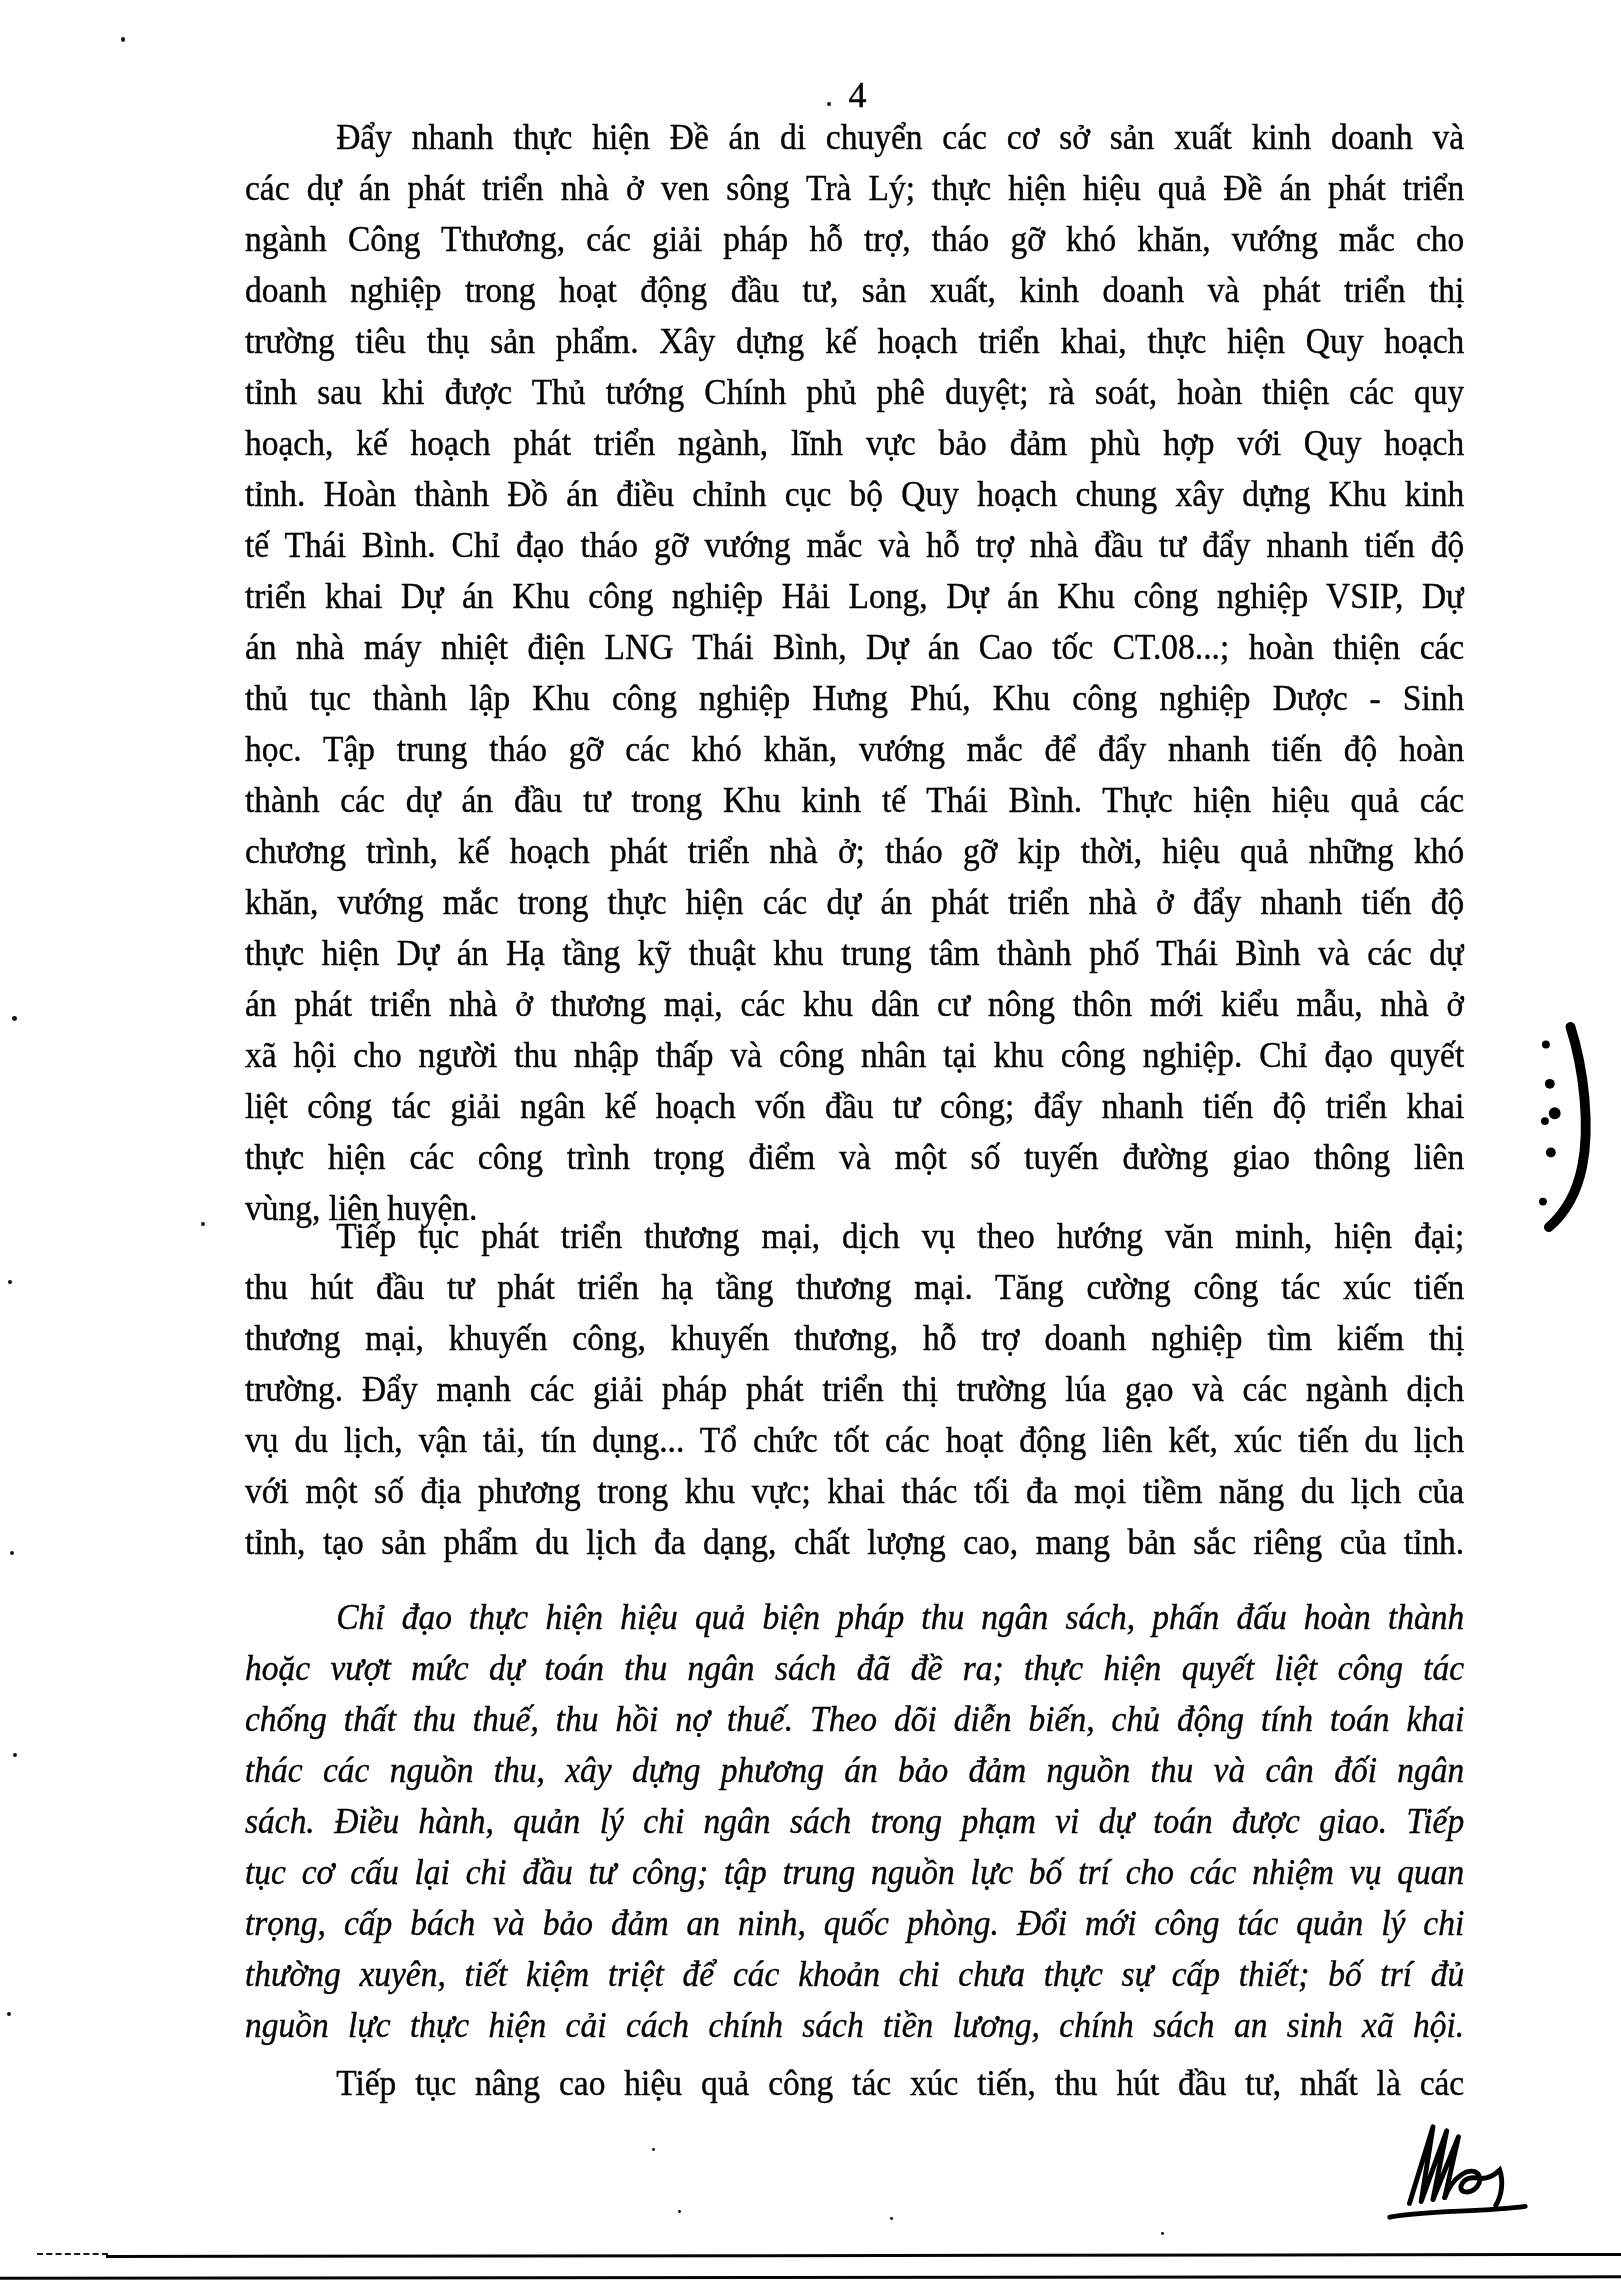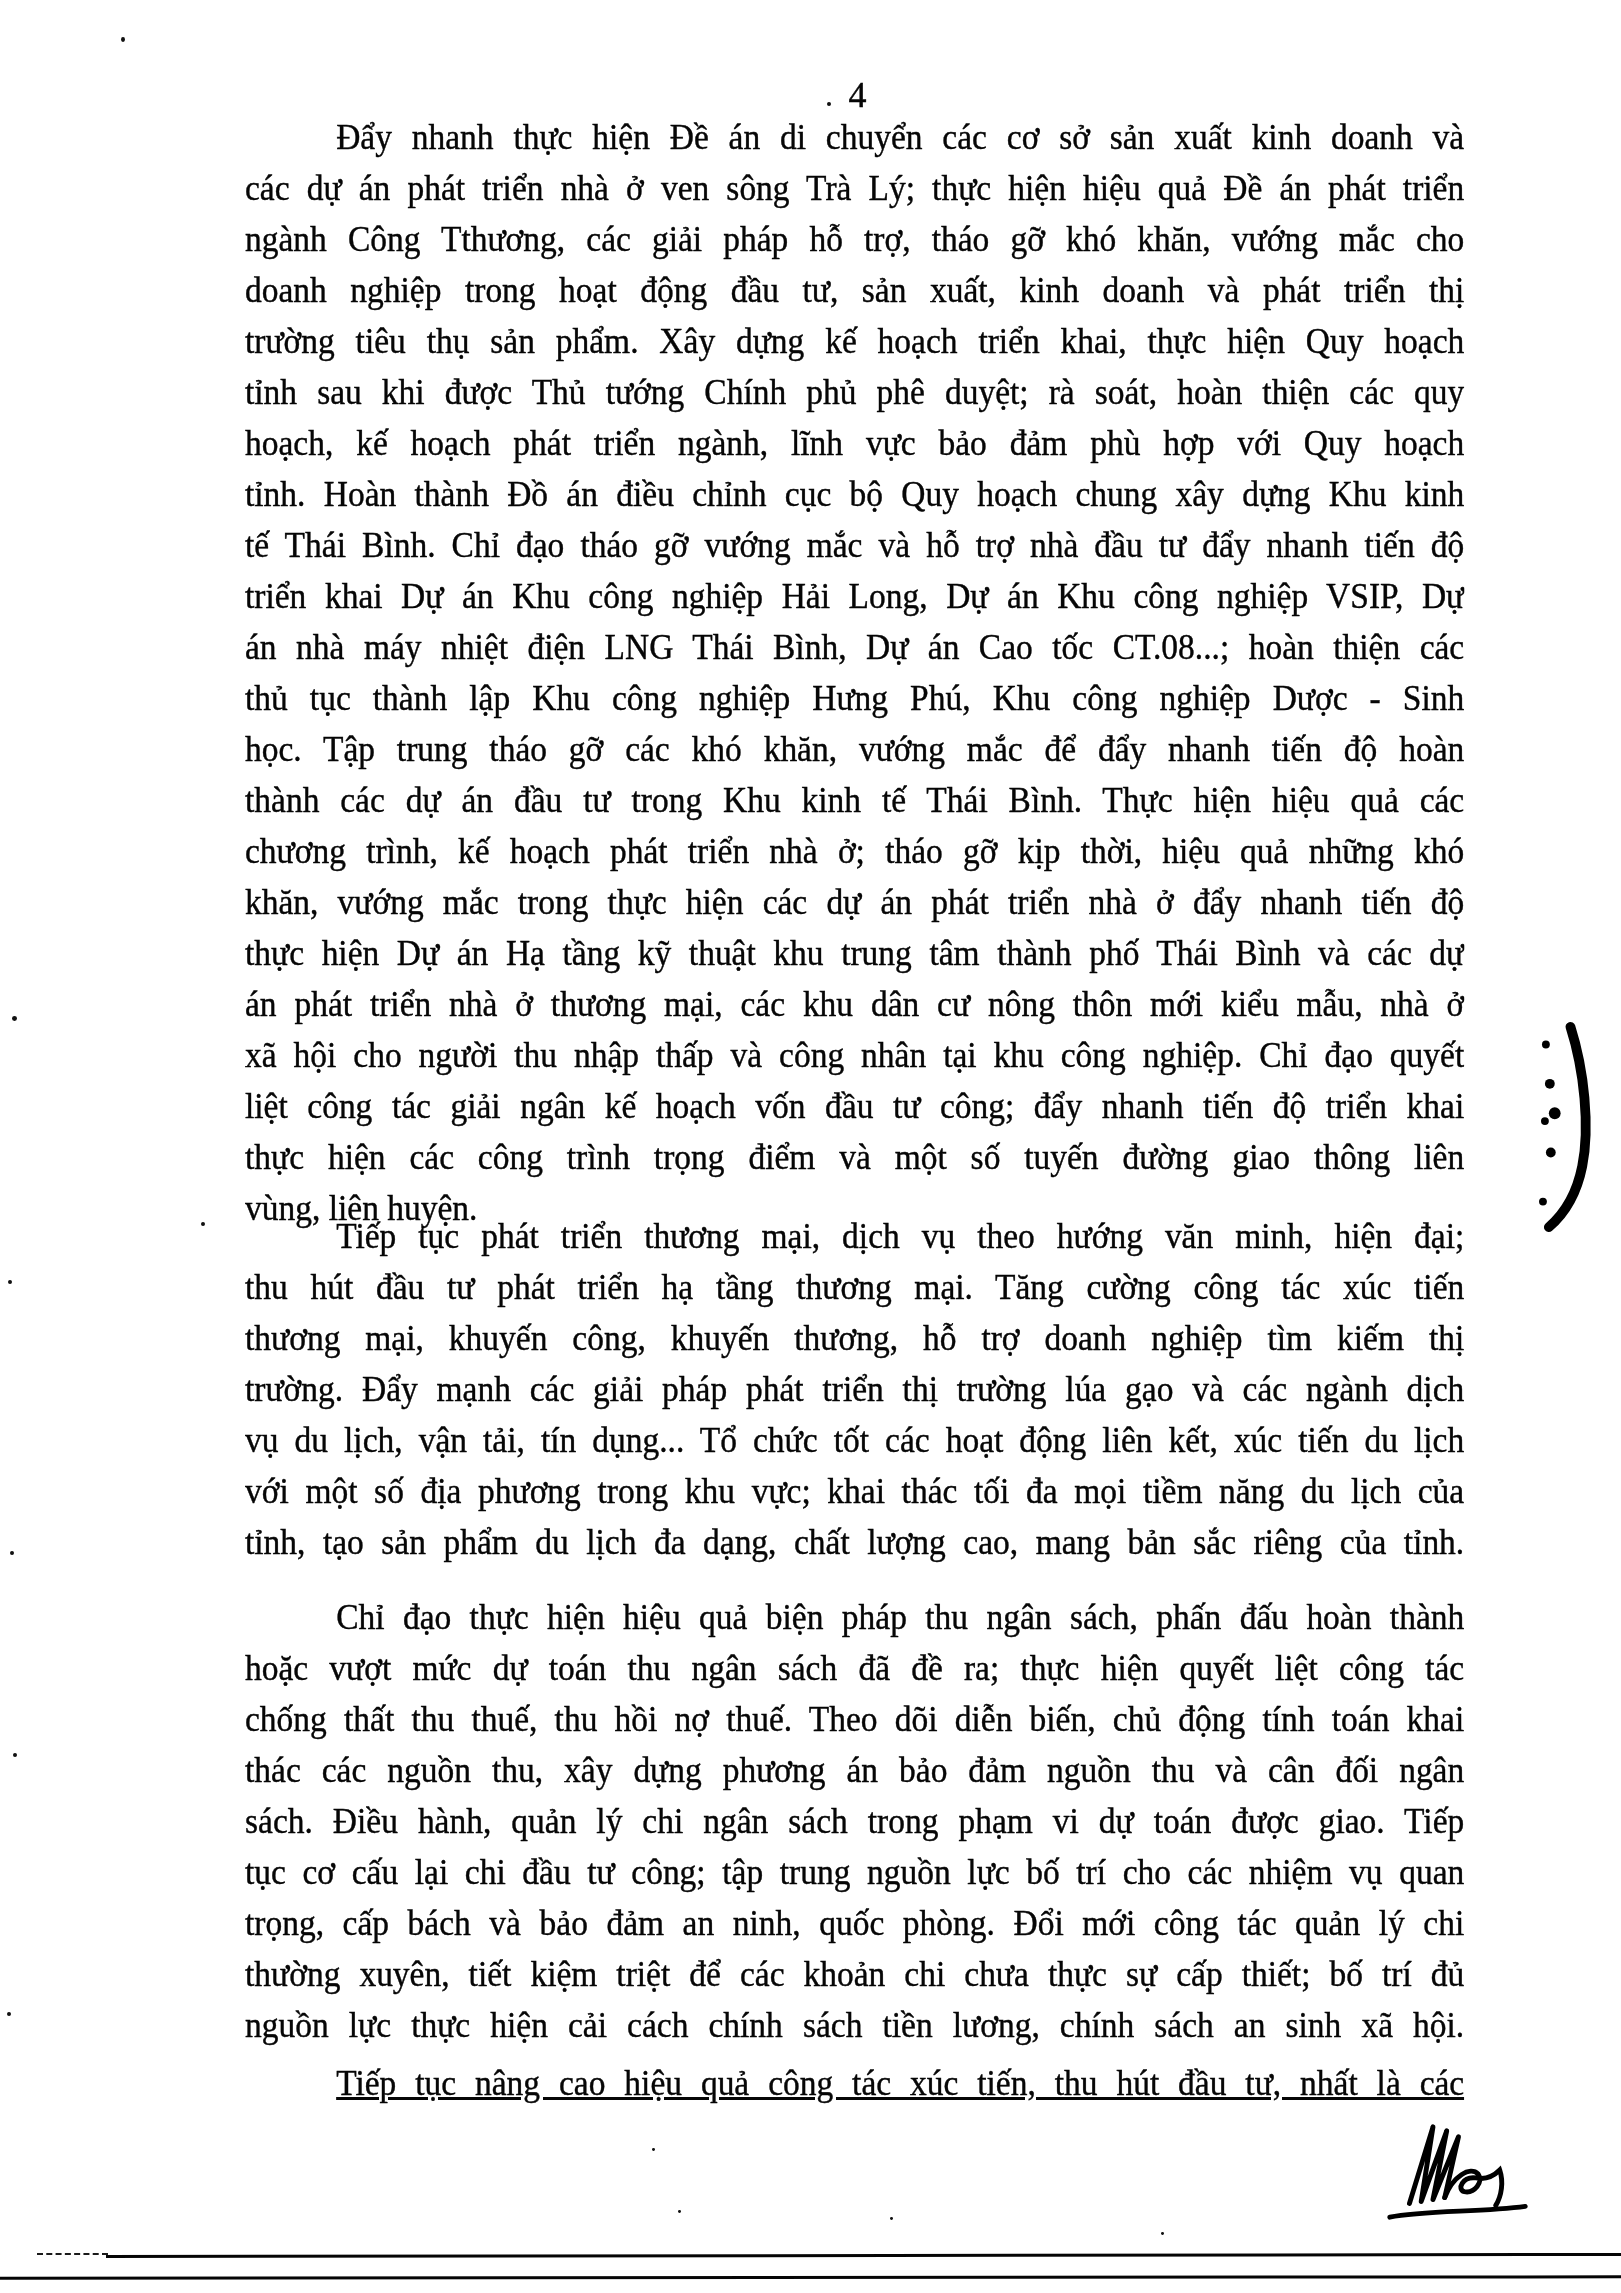--- a/index.html
+++ b/index.html
@@ -18,22 +18,22 @@
     text-align:center;
     -webkit-text-stroke:0.4px #000;
   }
   .paragraph{
     position:absolute;
     left:245px;
     width:1313px;
   }
   .p0{top:112px;}
   .p1{top:1211px;}
-  .p2{top:1592px;}
-  .p3{top:2058px;text-decoration:underline;}
+  .p2{top:1592px;font-style:italic;}
+  .p3{top:2058px;}
   .line{
     height:51px;
     line-height:51px;
     font-size:36px;
     width:1311px;
     transform:scaleX(0.93);
     transform-origin:0 50%;
     text-align:justify;
     text-align-last:justify;
     overflow:hidden;

